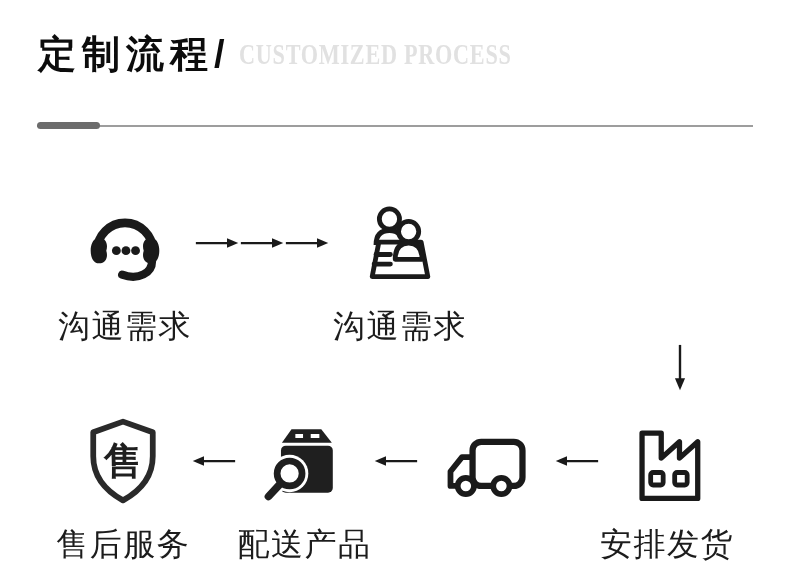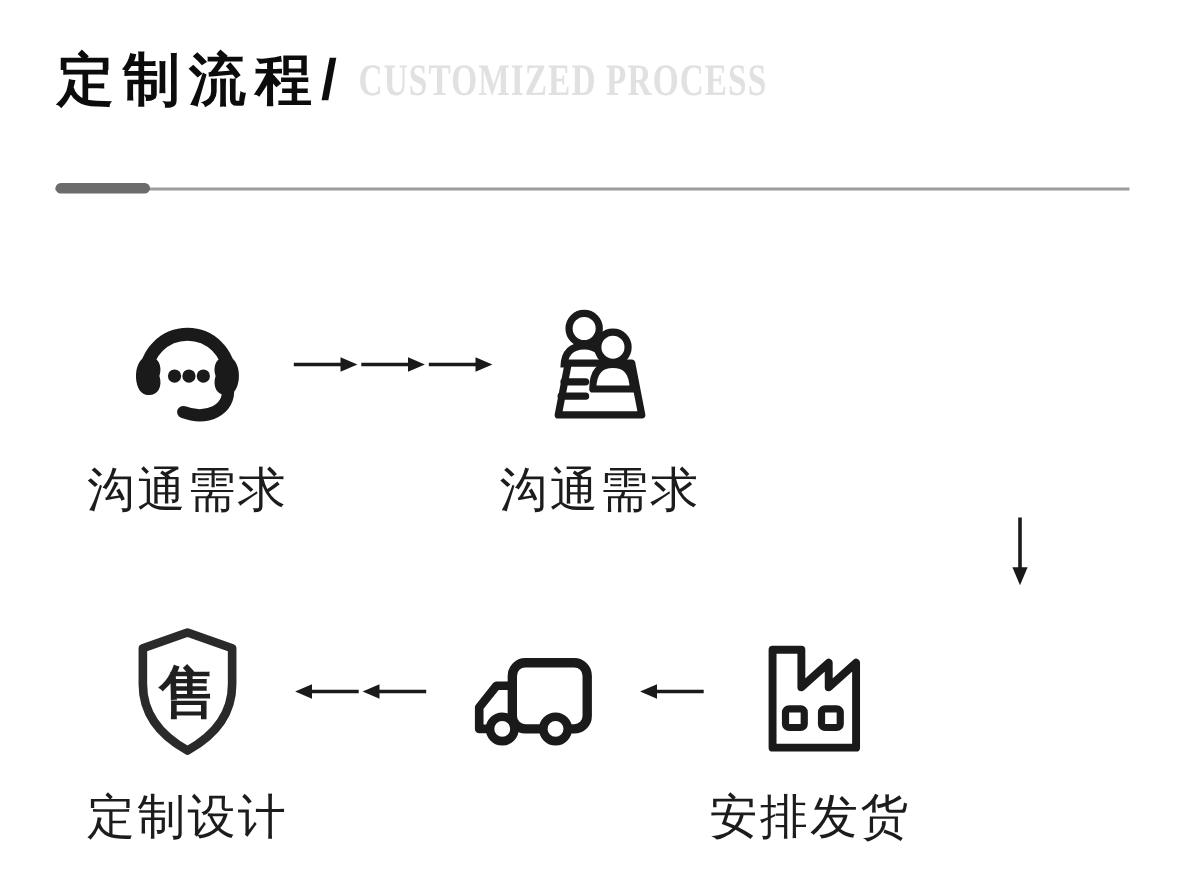--- a/index.html
+++ b/index.html
@@ -120,30 +120,44 @@
 
     <div class="row row2">
 
       <div class="step">
         <div class="icon-box">
           <svg viewBox="0 0 100 100" width="96" height="96">
             <path d="M50,9 L81,20 V45 C81,67 68,81 50,91 C32,81 19,67 19,45 V20 Z" fill="#ffffff" stroke="#2a2a2a" stroke-width="6" stroke-linejoin="round"></path>
             <text x="50" y="64" text-anchor="middle" font-size="40" font-weight="600" fill="#1f1f1f">售</text>
           </svg>
         </div>
-        <div class="step-label">定制设计</div>
+        <div class="step-label">售后服务</div>
       </div>
 
       <div class="arrow-box">
         <svg viewBox="0 0 52 18" width="48" height="18">
           <line x1="51" y1="9" x2="14" y2="9" stroke="#1a1a1a" stroke-width="2.6"></line>
           <polygon points="15,3.5 2,9 15,14.5" fill="#1a1a1a"></polygon>
         </svg>
       </div>
 
+      <div class="step">
+        <div class="icon-box">
+          <svg viewBox="0 0 100 100" width="96" height="96">
+            <polygon points="27,31 37,17 68,17 79,31" fill="#1f1f1f"></polygon>
+            <path d="M41,24 H49 M57,24 H66" stroke="#ffffff" stroke-width="4"></path>
+            <rect x="26" y="34" width="54" height="49" rx="5" fill="#1f1f1f"></rect>
+            <circle cx="35" cy="63" r="19.5" fill="#ffffff"></circle>
+            <line x1="25" y1="74" x2="13" y2="87" stroke="#ffffff" stroke-width="13" stroke-linecap="round"></line>
+            <circle cx="35" cy="63" r="13" fill="#ffffff" stroke="#1f1f1f" stroke-width="7"></circle>
+            <line x1="25" y1="74" x2="13" y2="87" stroke="#1f1f1f" stroke-width="8" stroke-linecap="round"></line>
+          </svg>
+        </div>
+        <div class="step-label">配送产品</div>
+      </div>
 
       <div class="arrow-box">
         <svg viewBox="0 0 52 18" width="48" height="18">
           <line x1="51" y1="9" x2="14" y2="9" stroke="#1a1a1a" stroke-width="2.6"></line>
           <polygon points="15,3.5 2,9 15,14.5" fill="#1a1a1a"></polygon>
         </svg>
       </div>
 
       <div class="step">
         <div class="icon-box">

